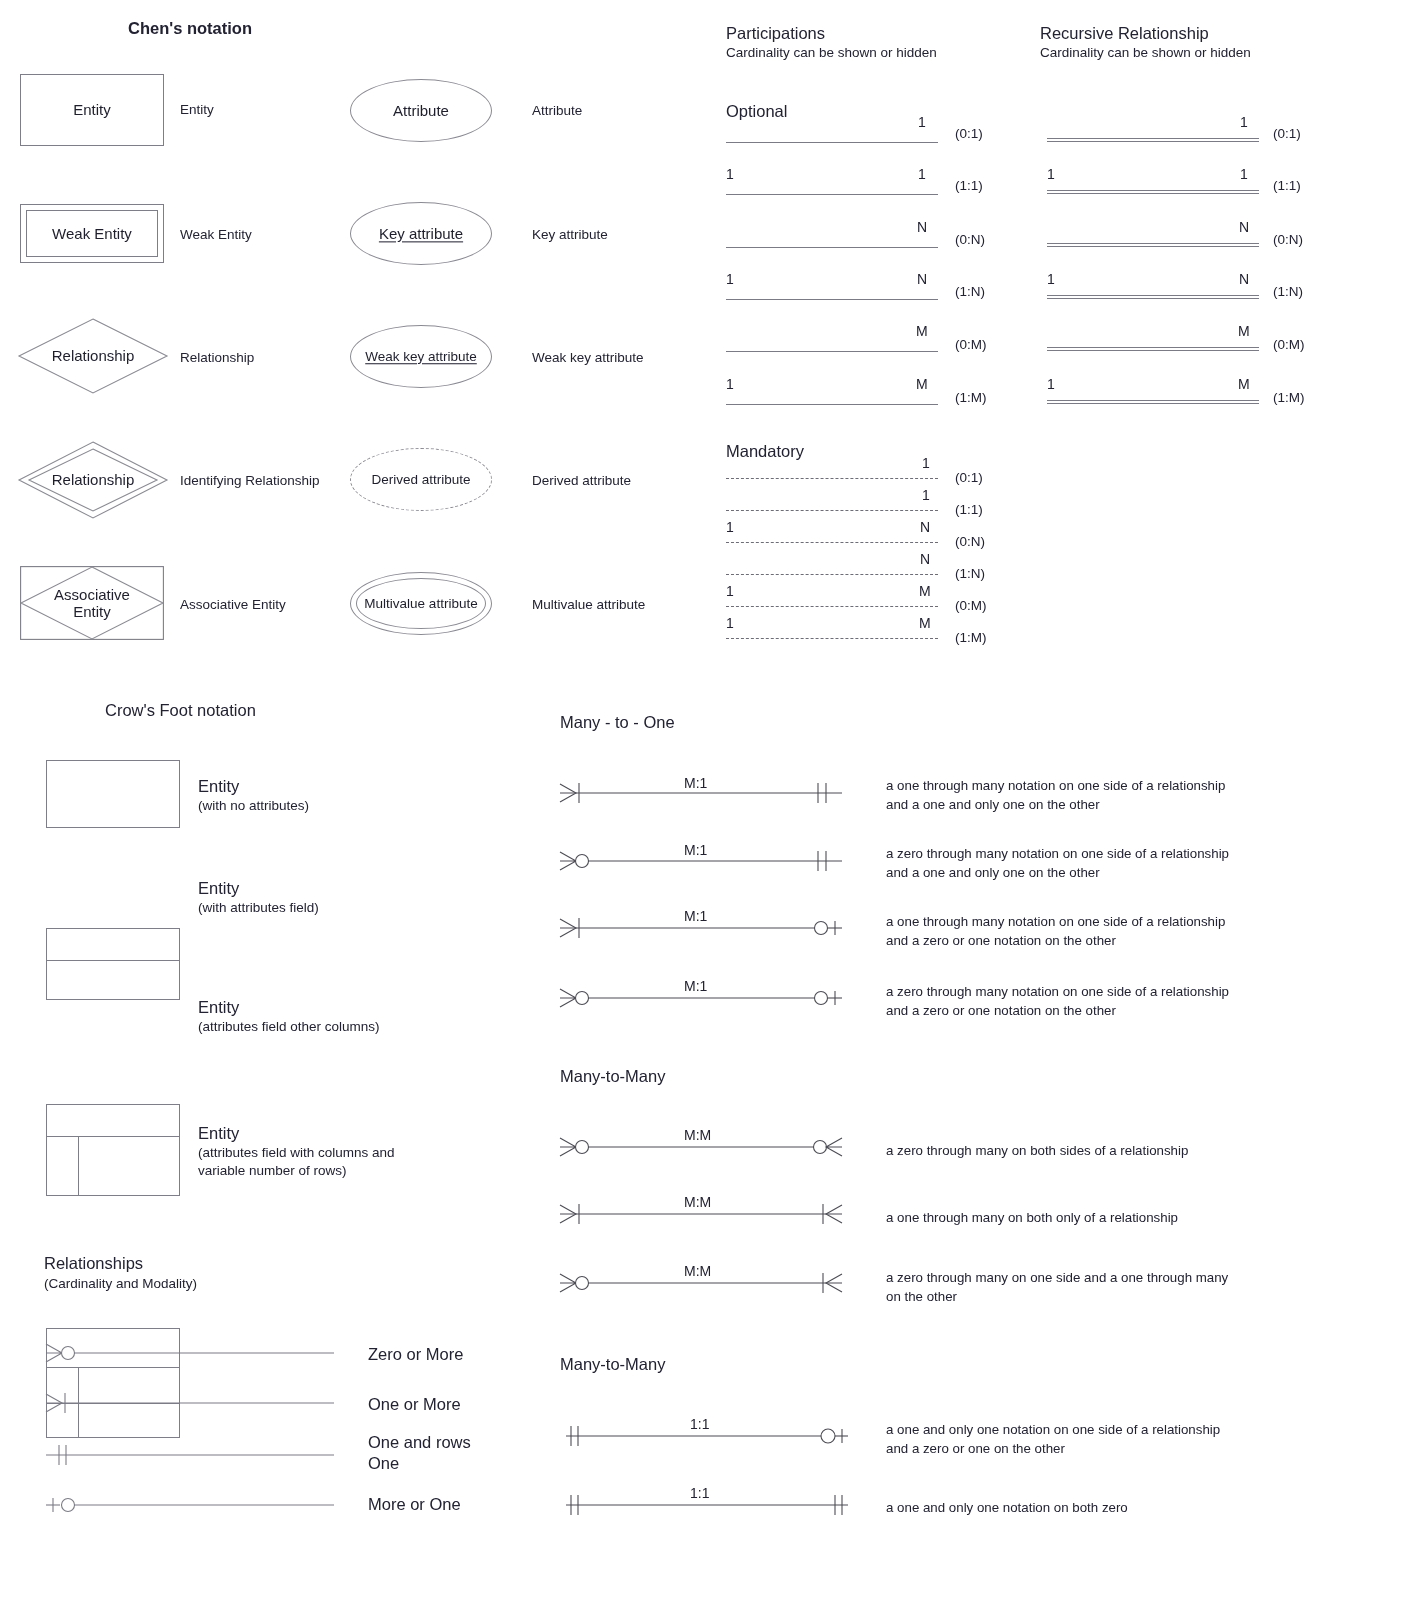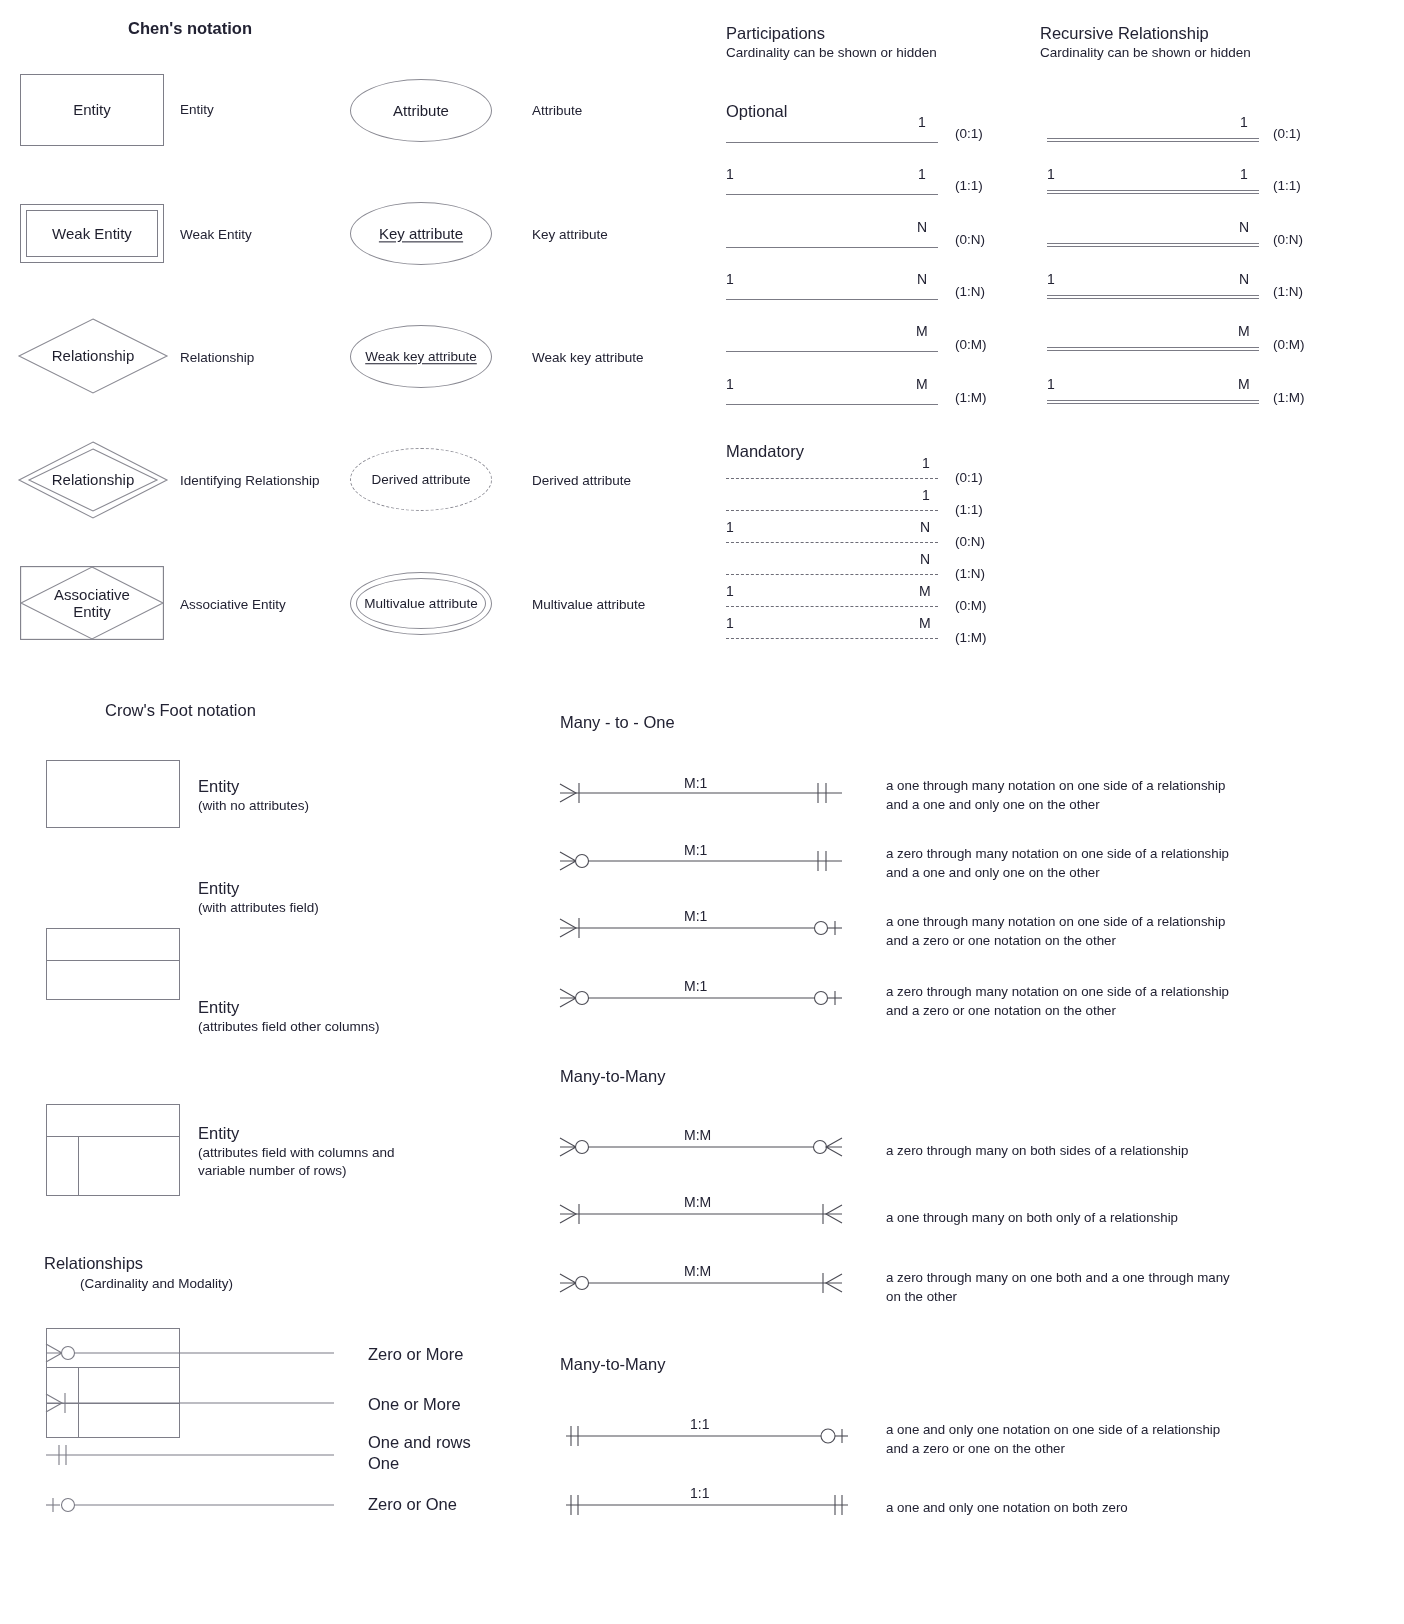--- a/index.html
+++ b/index.html
@@ -268,21 +268,21 @@
 <div class="abs cf-box" style="left:46px; top:1096px; width:134px; height:110px;">
   <div class="cf-hline" style="top:38px;"></div>
   <div class="cf-hline" style="top:74px;"></div>
   <div class="cf-vline" style="left:31px; top:38px;"></div>
 </div>
 <div class="abs lbl-big" style="left:198px; top:1123px;">Entity</div>
 <div class="abs lbl-sub" style="left:198px; top:1144px; white-space:pre-line;">(attributes field with columns and
 variable number of rows)</div>
 
 <div class="abs sec-title" style="left:44px; top:1254px;">Relationships</div>
-<div class="abs sec-sub" style="left:44px; top:1276px;margin-left:36px;">(Cardinality and Modality)</div>
+<div class="abs sec-sub" style="left:44px; top:1276px;">(Cardinality and Modality)</div>
 
 <div class="abs" style="left:44px; top:1338px;">
   <svg width="290" height="30" viewBox="0 0 290 30">
     <line x1="26" y1="15" x2="290" y2="15" stroke="#7b7b85" stroke-width="1.1"></line>
     <path d="M2,6 L18,15 L2,24 M18,15 L2,15" fill="none" stroke="#7b7b85" stroke-width="1.1"></path>
     <circle cx="24" cy="15" r="6.5" fill="#fff" stroke="#7b7b85" stroke-width="1.1"></circle>
   </svg>
 </div>
 <div class="abs lbl-big" style="left:368px; top:1344px;">Zero or More</div>
 
@@ -306,21 +306,21 @@
 One</div>
 
 <div class="abs" style="left:44px; top:1490px;">
   <svg width="290" height="30" viewBox="0 0 290 30">
     <line x1="26" y1="15" x2="290" y2="15" stroke="#7b7b85" stroke-width="1.1"></line>
     <line x1="2" y1="15" x2="16" y2="15" stroke="#7b7b85" stroke-width="1.1"></line>
     <line x1="9" y1="8" x2="9" y2="22" stroke="#7b7b85" stroke-width="1.1"></line>
     <circle cx="24" cy="15" r="6.5" fill="#fff" stroke="#7b7b85" stroke-width="1.1"></circle>
   </svg>
 </div>
-<div class="abs lbl-big" style="left:368px; top:1494px;">Zero or One</div>
+<div class="abs lbl-big" style="left:368px; top:1494px;">More or One</div>
 
 <div class="abs sec-title" style="left:560px; top:713px;">Many - to - One</div>
 
 <div class="abs card" style="left:684px; top:775px;">M:1</div>
 <div class="abs" style="left:556px; top:778px;">
   <svg width="290" height="30" viewBox="0 0 290 30">
     <line x1="4" y1="15" x2="286" y2="15" stroke="#4c4c55" stroke-width="1.1"></line>
     <path d="M4,6 L20,15 L4,24" fill="none" stroke="#4c4c55" stroke-width="1.1"></path>
     <line x1="23" y1="5" x2="23" y2="25" stroke="#4c4c55" stroke-width="1.1"></line>
     <line x1="262" y1="5" x2="262" y2="25" stroke="#4c4c55" stroke-width="1.1"></line>
@@ -400,21 +400,21 @@
 <div class="abs card" style="left:684px; top:1263px;">M:M</div>
 <div class="abs" style="left:556px; top:1268px;">
   <svg width="290" height="30" viewBox="0 0 290 30">
     <line x1="26" y1="15" x2="286" y2="15" stroke="#4c4c55" stroke-width="1.1"></line>
     <path d="M4,6 L20,15 L4,24 M20,15 L4,15" fill="none" stroke="#4c4c55" stroke-width="1.1"></path>
     <circle cx="26" cy="15" r="6.5" fill="#fff" stroke="#4c4c55" stroke-width="1.1"></circle>
     <path d="M286,6 L270,15 L286,24" fill="none" stroke="#4c4c55" stroke-width="1.1"></path>
     <line x1="267" y1="5" x2="267" y2="25" stroke="#4c4c55" stroke-width="1.1"></line>
   </svg>
 </div>
-<div class="abs desc" style="left:886px; top:1269px; white-space:pre-line;">a zero through many on one both and a one through many
+<div class="abs desc" style="left:886px; top:1269px; white-space:pre-line;">a zero through many on one side and a one through many
 on the other</div>
 
 <div class="abs sec-title" style="left:560px; top:1355px;">Many-to-Many</div>
 
 <div class="abs card" style="left:690px; top:1416px;">1:1</div>
 <div class="abs" style="left:556px; top:1421px;">
   <svg width="290" height="30" viewBox="0 0 290 30">
     <line x1="10" y1="15" x2="272" y2="15" stroke="#4c4c55" stroke-width="1.1"></line>
     <line x1="15" y1="5" x2="15" y2="25" stroke="#4c4c55" stroke-width="1.1"></line>
     <line x1="22" y1="5" x2="22" y2="25" stroke="#4c4c55" stroke-width="1.1"></line>

